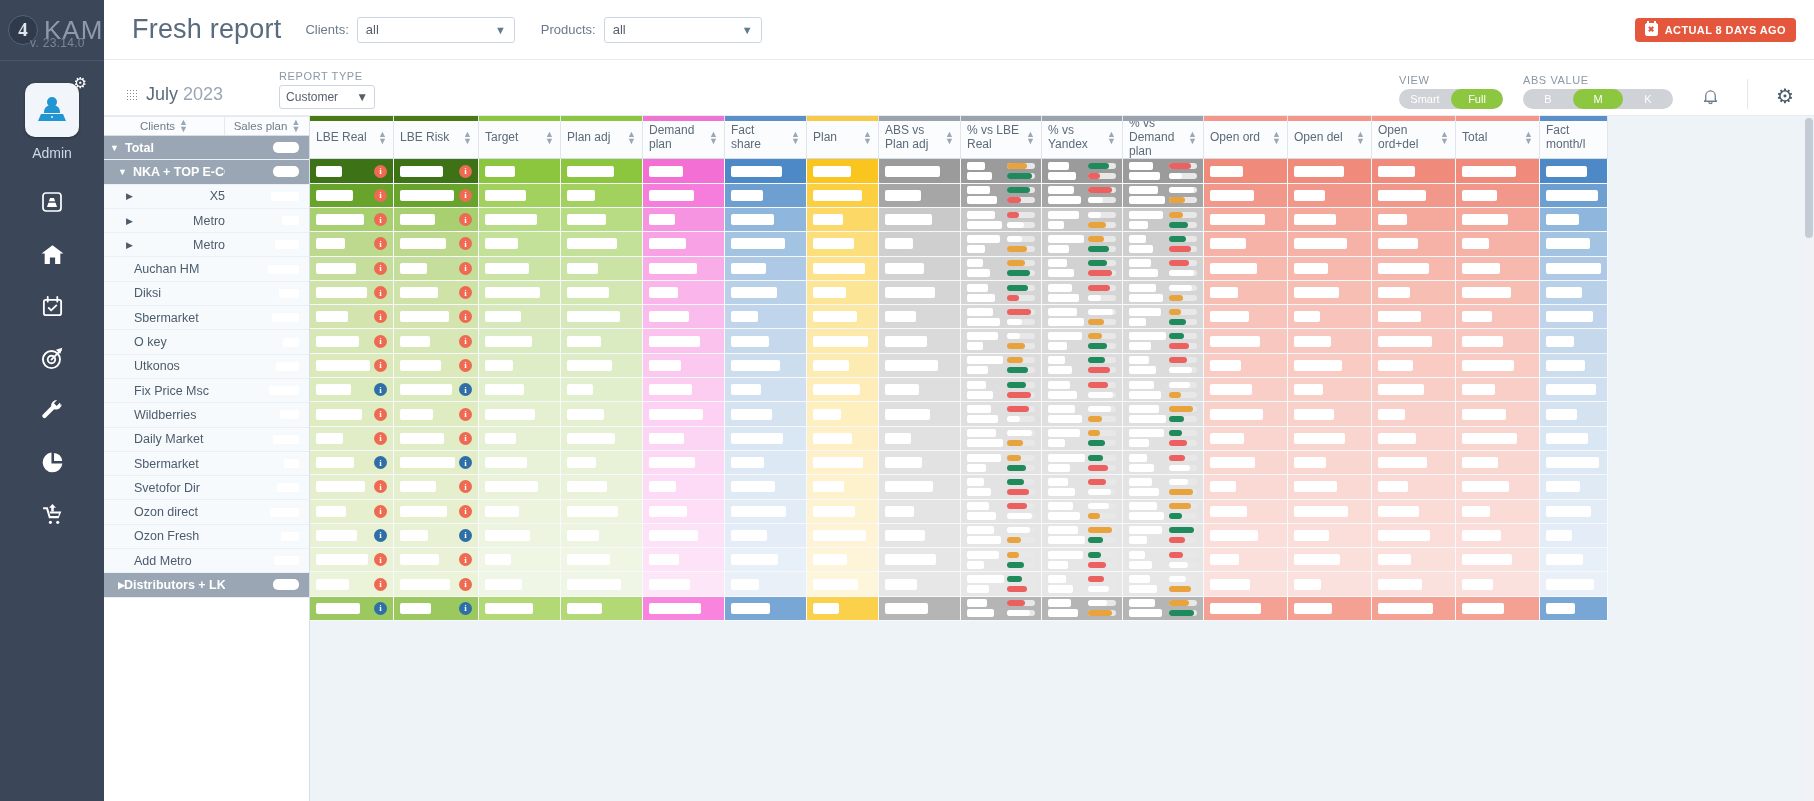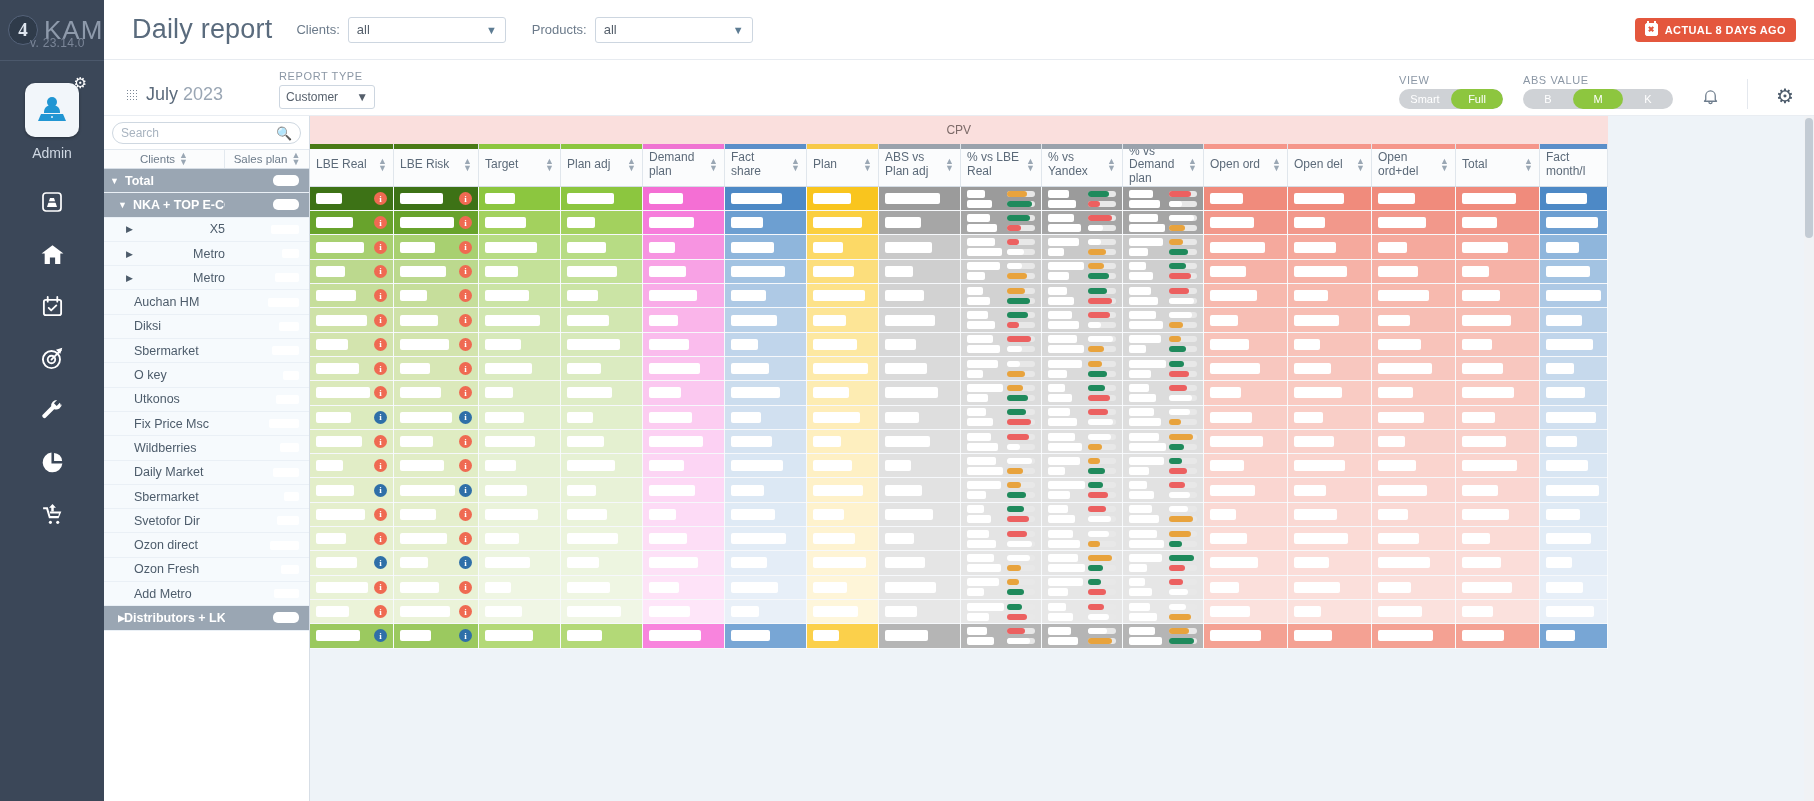--- a/index.html
+++ b/index.html
@@ -301,21 +301,21 @@
           <circle cx="10" cy="19.5" r="1.5"></circle>
             <circle cx="17" cy="19.5" r="1.5"></circle>
         </svg>
       </div>
     </div>
   </div>
 
   <div class="right">
 
     <div class="topbar">
-      <div class="page-title">Daily report</div>
+      <div class="page-title">Fresh report</div>
 
       <div class="filter-group">
         <span class="filter-label">Clients:</span>
         <div class="select-box">
           <span>all</span>
           <span class="chev">▼</span>
         </div>
       </div>
 
       <div class="filter-group">
@@ -374,26 +374,20 @@
           </svg>
         </div>
         <div class="vsep"></div>
         <div class="icon-btn gear">⚙</div>
       </div>
     </div>
 
     <div class="body-area">
 
       <div class="client-panel">
-        <div class="search-row">
-          <div class="search-box">
-            <input type="text" placeholder="Search" style="">
-            <span class="mag">🔍</span>
-          </div>
-        </div>
         <div class="cp-head">
           <div class="c1">
             <span>Clients</span>
             <span class="sortico">
                 <span>▲</span>
                 <span>▼</span>
               </span>
           </div>
           <div class="c2">
             <span>Sales plan</span>
@@ -579,23 +573,20 @@
               <col style="width: 73px;">
               <col style="width: 76px;">
               <col style="width: 76px;">
               <col style="width: 84px;">
               <col style="width: 84px;">
               <col style="width: 84px;">
               <col style="width: 84px;">
               <col style="width: 52px;">
             </colgroup>
             <thead>
-              <tr class="grp-row">
-                <td colspan="16">CPV</td>
-              </tr>
               <tr class="hdr-row">
                 <th>
                   <div class="topstripe" style="background: rgb(74, 122, 22);"></div>
                   <div class="hd-in">
                     <span class="lbl">LBE Real</span>
                     <span class="sortico">
                       <span>▲</span>
                       <span>▼</span>
                     </span>
                   </div>

